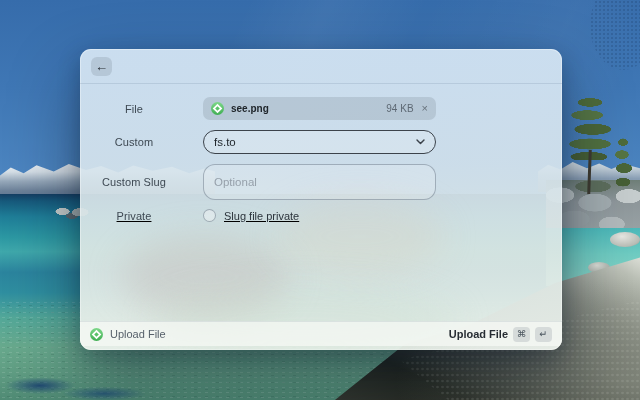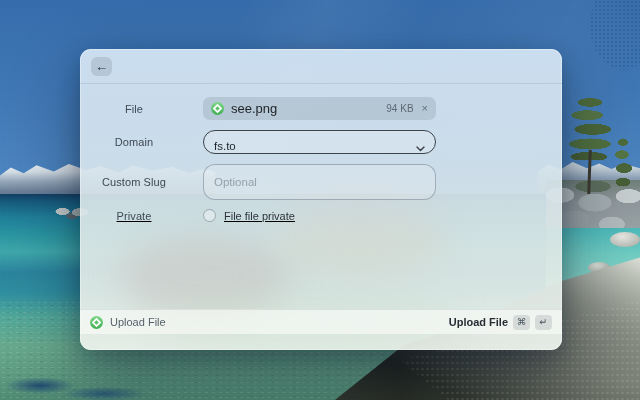--- a/index.html
+++ b/index.html
@@ -141,27 +141,27 @@
     width: 108px; margin-right: 15px; text-align: center;
     font-size: 11px; color: #3e4953; letter-spacing: 0.1px;
   }
   .control-col { width: 233px; }
 
   .file-chip {
     display: flex; align-items: center; width: 233px; height: 23px;
     border-radius: 7px; background: rgba(148,163,177,0.38); padding: 0 8px; cursor: pointer;
   }
   .file-chip .app-icon { width: 13px; height: 13px; margin-right: 7px; flex: none; }
-  .file-name { font-size: 13px; font-weight: normal; color: #20262b; }
+  .file-name { font-size: 10px; font-weight: bold; color: #20262b; }
   .file-size { margin-left: auto; font-size: 10px; color: #5e6974; }
   .file-remove { margin-left: 8px; font-size: 11px; color: #68737d; line-height: 1; cursor: pointer; }
 
   .domain-select {
-    display: flex; align-items: flex-end; width: 233px; height: 24px;
-    border: 1.5px solid #3c434b; border-radius: 12px; padding: 1px 10px;
+    display: flex; align-items: center; width: 233px; height: 24px;
+    border: 1.5px solid #3c434b; border-radius: 12px; padding: 10px 10px;
     background: rgba(255,255,255,0.18); cursor: pointer;
   }
   .domain-value { font-size: 11.5px; color: #1f252a; }
   .domain-select svg { margin-left: auto; }
 
   .slug-input {
     width: 233px; height: 36px; border: 1px solid rgba(105,120,135,0.5); border-radius: 12px;
     padding: 17px 10px; font-size: 11.5px; color: #2a3138;
     background: rgba(255,255,255,0.16); outline: none;
     font-family: "Liberation Sans", "DejaVu Sans", sans-serif;
@@ -170,21 +170,21 @@
 
   .row-private { margin-top: 9px; text-decoration: underline; }
   .private-group { display: flex; align-items: center; cursor: pointer; }
   .private-checkbox {
     width: 13px; height: 13px; border-radius: 50%;
     border: 1.5px solid rgba(105,120,135,0.55); background: rgba(255,255,255,0.35);
   }
   .private-label { margin-left: 8px; font-size: 11px; color: #2c343c; }
 
   .win-footer {
-    position: absolute; left: 0; right: 0; bottom: 16px; height: 25px;
+    position: absolute; left: 0; right: 0; bottom: 4px; height: 25px;
     display: flex; align-items: center; padding: 0 10px;
     border-top: 1px solid rgba(55,80,105,0.11);
     background: rgba(246,250,245,0.72);
     text-align: right;
   }
   .footer-app-icon { width: 13px; height: 13px; flex: none; }
   .footer-app-name { margin-left: 7px; font-size: 11px; color: #57616b; }
   .footer-right { margin-left: auto; display: flex; align-items: center; cursor: pointer; }
   .footer-action { font-size: 11px; font-weight: bold; color: #272d33; }
   .keycap {
@@ -247,21 +247,21 @@
               <path d="M10 6.4 L13.6 10 L10 13.6 L6.4 10 Z" fill="#58c368"></path>
             </svg>
             <span class="file-name">see.png</span>
             <span class="file-size">94 KB</span>
             <span class="file-remove">×</span>
           </div>
         </div>
       </div>
 
       <div class="form-row">
-        <div class="row-label">Domain</div>
+        <div class="row-label">Custom</div>
         <div class="control-col">
           <div class="domain-select">
             <span class="domain-value">fs.to</span>
             <svg width="9" height="6" viewBox="0 0 9 6">
               <path d="M1 1 L4.5 4.6 L8 1" fill="none" stroke="#3c434b" stroke-width="1.4" stroke-linecap="round" stroke-linejoin="round"></path>
             </svg>
           </div>
         </div>
       </div>
 
@@ -270,21 +270,21 @@
         <div class="control-col">
           <input class="slug-input" type="text" placeholder="Optional" style="">
         </div>
       </div>
 
       <div class="form-row row-private">
         <div class="row-label">Private</div>
         <div class="control-col">
           <div class="private-group">
             <div class="private-checkbox"></div>
-            <span class="private-label">File file private</span>
+            <span class="private-label">Slug file private</span>
           </div>
         </div>
       </div>
     </div>
 
     <div class="win-footer">
       <svg class="footer-app-icon" viewBox="0 0 20 20">
         <defs>
           <linearGradient id="g2" x1="0" y1="0" x2="0" y2="1">
             <stop offset="0" stop-color="#7ed88a"></stop>

